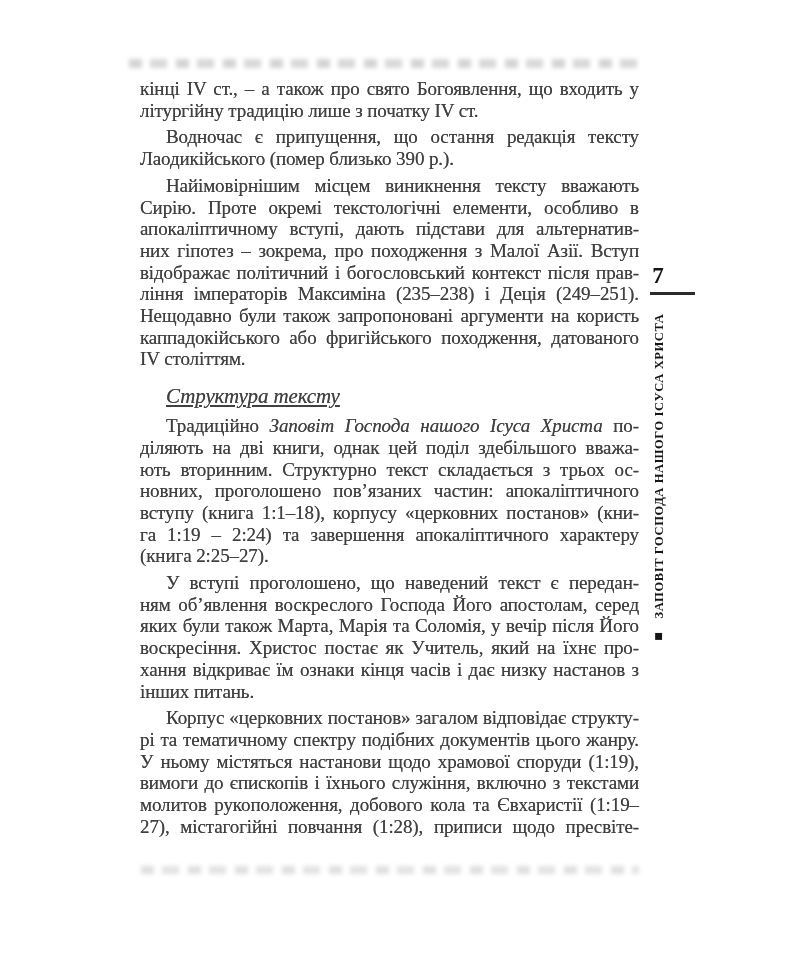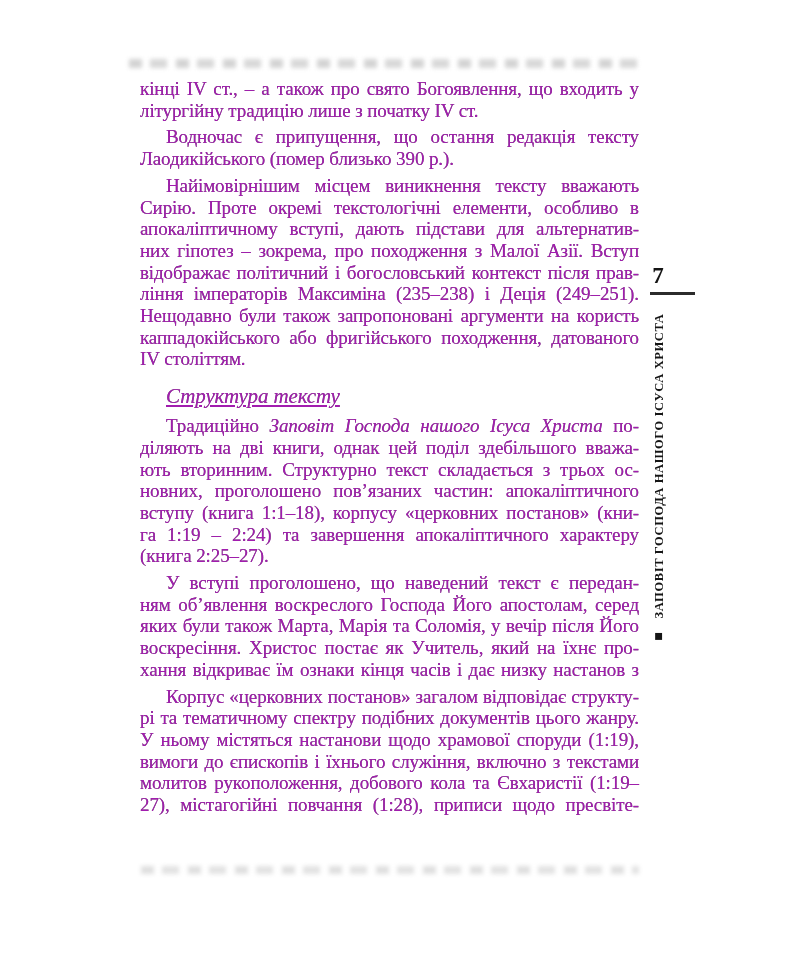--- a/index.html
+++ b/index.html
@@ -14,21 +14,21 @@
     overflow: hidden;
     font-family: "Liberation Serif", serif;
   }
 
   
   #text-column {
     position: absolute;
     left: 140px;
     top: 78px;
     width: 499px;
-    color: #a21caf;
+    color: #404040;
     font-size: 19px;
     line-height: 21.7px;
     text-shadow: 0 0 0.5px rgba(20,20,20,0.65);
     letter-spacing: -0.1px;
   }
   .para { margin: 0; }
   .para + .para { margin-top: 5px; }
   .line {
     text-align: justify;
     text-align-last: justify;
@@ -149,20 +149,21 @@
       <div class="line"><span>вступу (книга 1:1–18), корпусу «церковних постанов» (кни-</span></div>
       <div class="line"><span>га 1:19 – 2:24) та завершення апокаліптичного характеру</span></div>
       <div class="line last"><span>(книга 2:25–27).</span></div>
     </div>
     <div class="para">
       <div class="line indent"><span>У вступі проголошено, що наведений текст є передан-</span></div>
       <div class="line"><span>ням об’явлення воскреслого Господа Його апостолам, серед</span></div>
       <div class="line"><span>яких були також Марта, Марія та Соломія, у вечір після Його</span></div>
       <div class="line"><span>воскресіння. Христос постає як Учитель, який на їхнє про-</span></div>
       <div class="line"><span>хання відкриває їм ознаки кінця часів і дає низку настанов з</span></div>
+      <div class="line last"><span>інших питань.</span></div>
     </div>
     <div class="para">
       <div class="line indent"><span>Корпус «церковних постанов» загалом відповідає структу-</span></div>
       <div class="line"><span>рі та тематичному спектру подібних документів цього жанру.</span></div>
       <div class="line"><span>У ньому містяться настанови щодо храмової споруди (1:19),</span></div>
       <div class="line"><span>вимоги до єпископів і їхнього служіння, включно з текстами</span></div>
       <div class="line"><span>молитов рукоположення, добового кола та Євхаристії (1:19–</span></div>
       <div class="line"><span>27), містагогійні повчання (1:28), приписи щодо пресвіте-</span></div>
     </div>
   </main>

